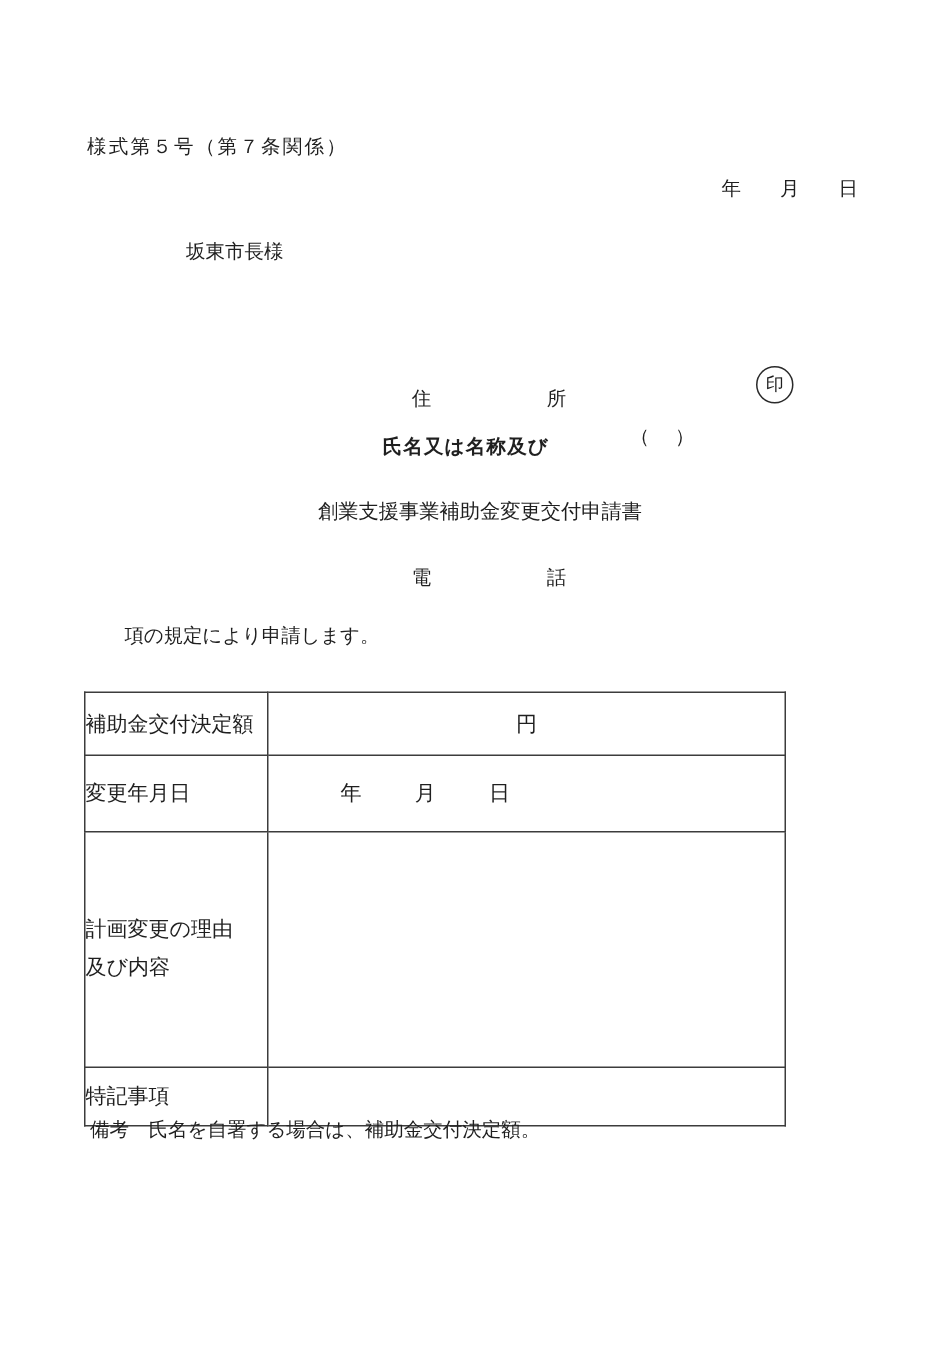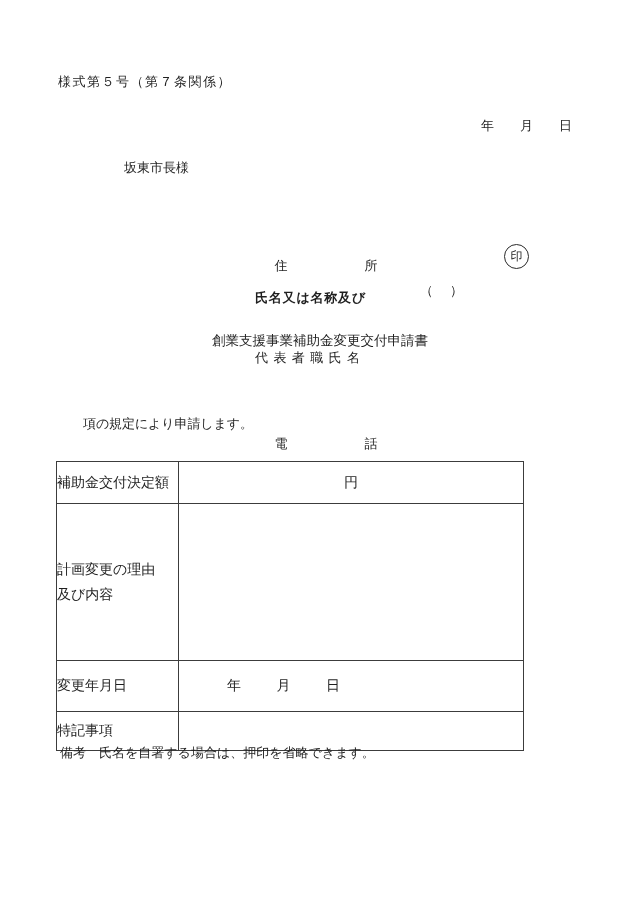--- a/index.html
+++ b/index.html
@@ -13,21 +13,21 @@
     height: 903px;
     background: #ffffff;
     font-family: "Liberation Serif", "DejaVu Serif", serif;
     color: #1f1f1f;
     font-size: 13px;
     overflow: hidden;
   }
   .abs { position: absolute; white-space: pre; }
 
   .form-number {
-    left: 58px; top: 73px;
+    left: 58px; top: 89px;
     letter-spacing: 1.5px;
   }
   .date-line {
     left: 481px; top: 117px;
   }
   .recipient {
     left: 97px; top: 159px;
     display: inline-flex;
     justify-content: center;
     width: 119px;
@@ -117,21 +117,20 @@
   </div>
 
   <div class="abs applicant-block">
     <div class="app-row">
       <span class="spread">
         <span>住</span>
         <span>所</span>
       </span>
     </div>
     <div class="app-row name-line">氏名又は名称及び</div>
-    <div class="app-row rep-name">代表者職氏名</div>
     <div class="app-row">
       <span class="spread">
         <span>電</span>
         <span>話</span>
       </span>
     </div>
   </div>
 
   <div class="abs phone-parens">（　）</div>
 
@@ -152,43 +151,43 @@
     </colgroup>
     <tbody>
         <tr style="height:42px">
       <td class="lbl">
         <span>補助金交付決定額</span>
       </td>
       <td class="val-center">
         <span>円</span>
       </td>
     </tr>
+    <tr style="height:38px">
+      <td class="lbl">
+        <span>変更年月日</span>
+      </td>
+      <td class="val-date">
+        <span>年　　月　　日</span>
+      </td>
+    </tr>
     <tr style="height:157px">
       <td class="lbl">
         <div class="lbl-line">計画変更の理由</div>
         <div class="lbl-line">及び内容</div>
       </td>
       <td>
         <span></span>
-      </td>
-    </tr>
-    <tr style="height:38px">
-      <td class="lbl">
-        <span>変更年月日</span>
-      </td>
-      <td class="val-date">
-        <span>年　　月　　日</span>
       </td>
     </tr>
     <tr style="height:39px">
       <td class="lbl">
         <span>特記事項</span>
       </td>
       <td>
         <span></span>
       </td>
     </tr>
   </tbody>
     </table>
 
-  <div class="abs note">備考　氏名を自署する場合は、押印を省略できます。</div>
+  <div class="abs note">備考　氏名を自署する場合は、補助金交付決定額。</div>
 
 </div>
 
 </body></html>

